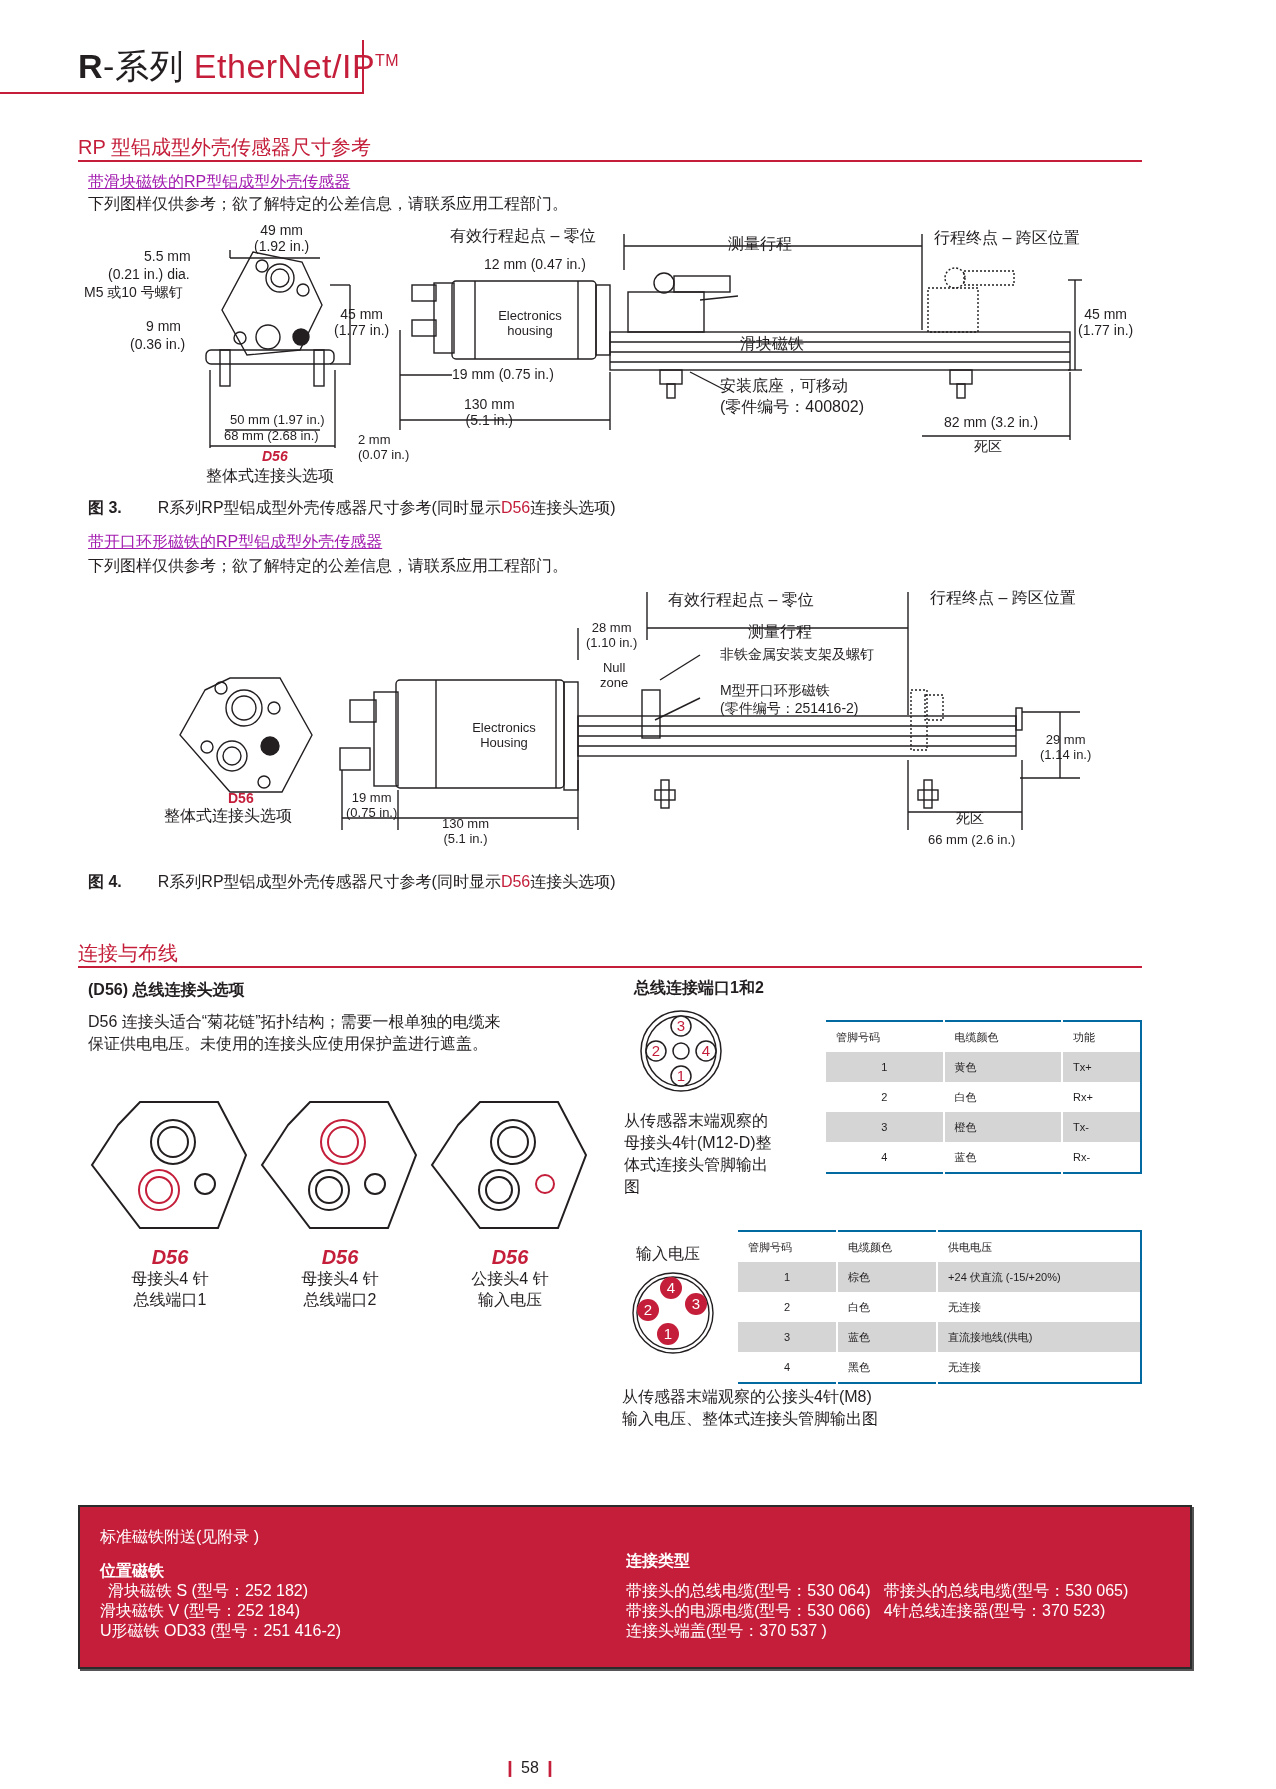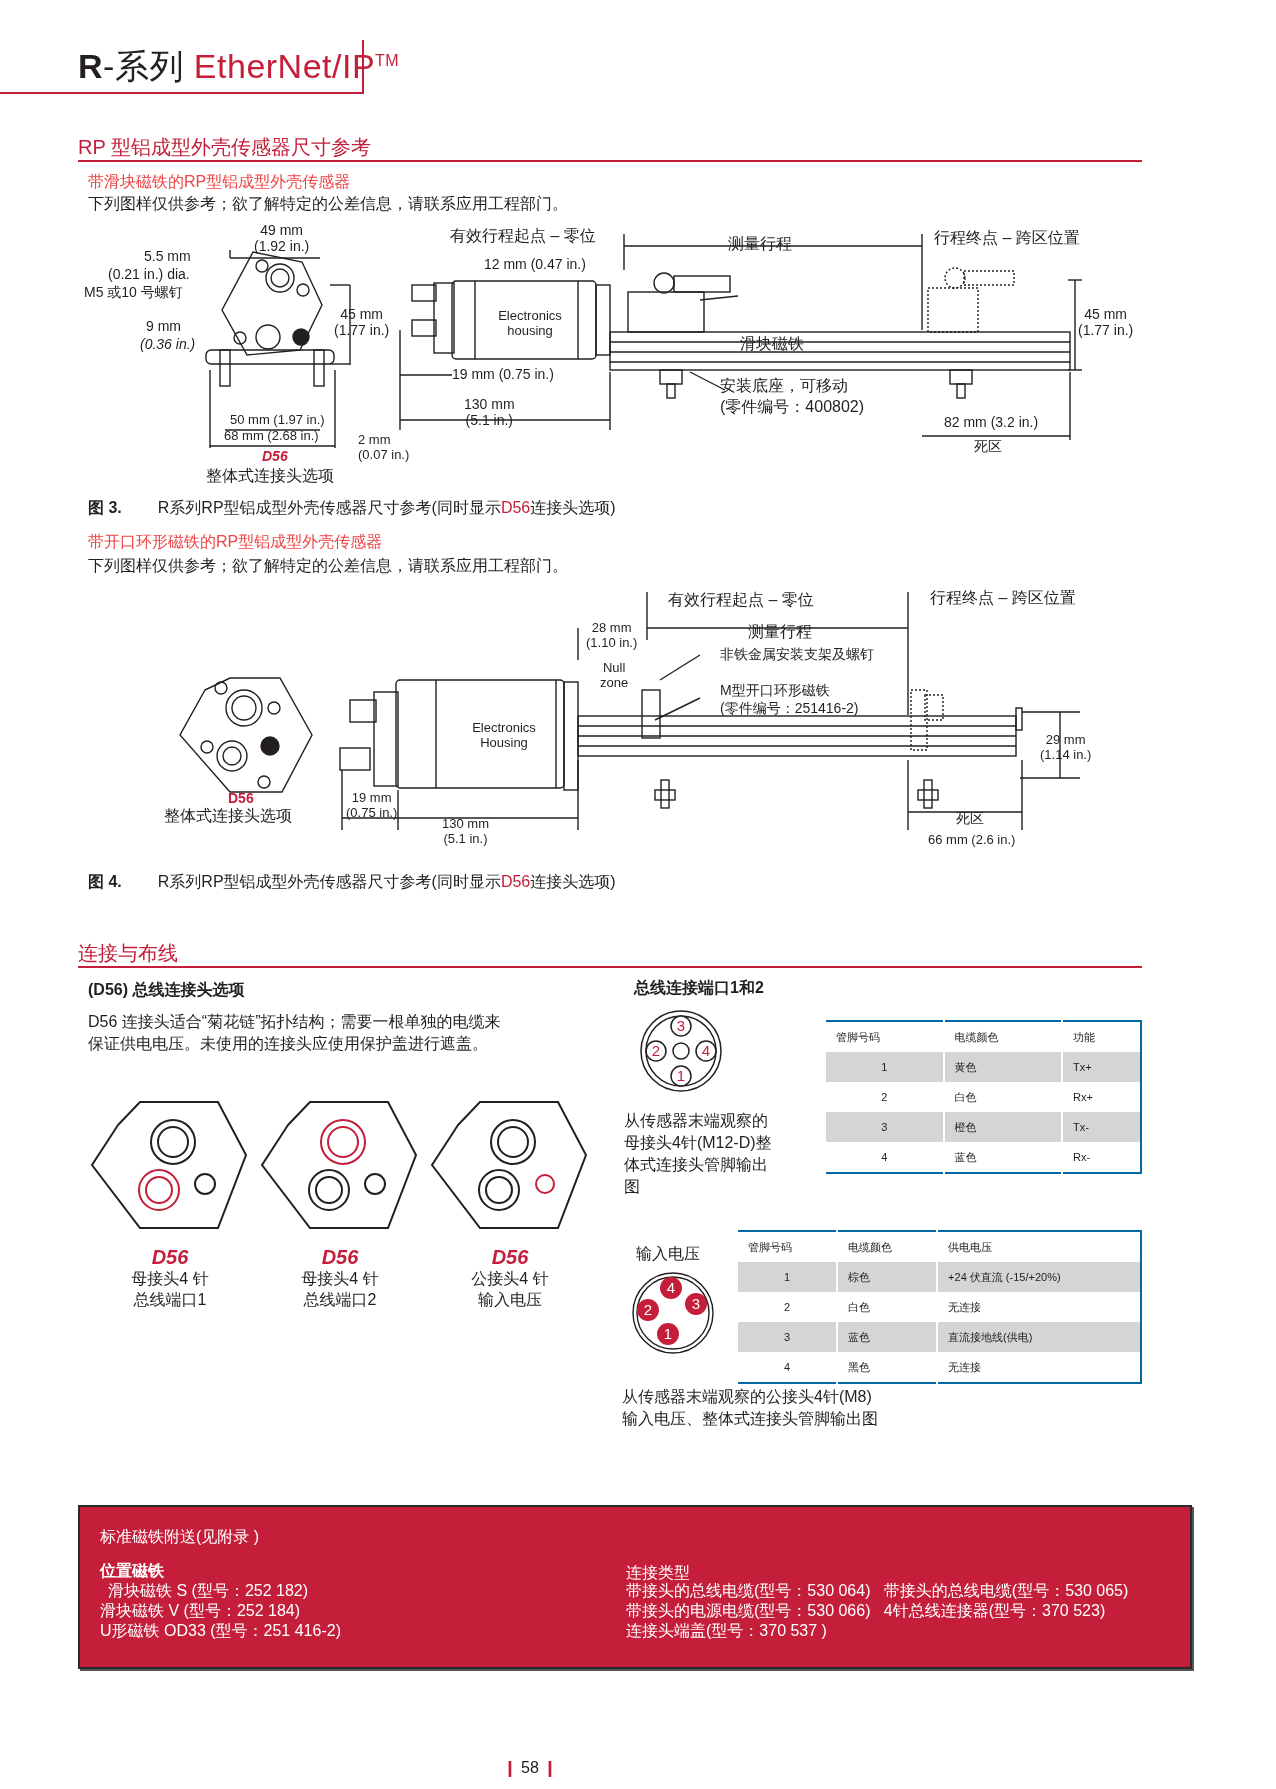--- a/index.html
+++ b/index.html
@@ -4,21 +4,21 @@
 <style>
   html,body{margin:0;padding:0;background:#fff;}
   body{width:1276px;height:1789px;position:relative;overflow:hidden;font-family:"Liberation Sans","DejaVu Sans",sans-serif;color:#231f20;}
   .abs{position:absolute;}
   .red{color:#c41e3a;}
   .hdr{left:78px;top:44px;font-size:34px;letter-spacing:0.5px;white-space:nowrap;}
   .hdr b{font-weight:bold;color:#231f20;}
   .hdr-box{left:0;top:40px;width:362px;height:52px;border-right:2px solid #c41e3a;border-bottom:2px solid #c41e3a;}
   .sec-title{font-size:20px;color:#c41e3a;font-weight:normal;white-space:nowrap;}
   .sec-rule{height:2px;background:#c41e3a;}
-  .sub{font-size:16px;color:#ef4444;white-space:nowrap;}
+  .sub{font-size:16px;color:#a21caf;white-space:nowrap;text-decoration:underline;}
   .body{font-size:16px;white-space:nowrap;}
   .small{font-size:14px;white-space:nowrap;}
   .tiny{font-size:13px;white-space:nowrap;}
   .cap-label{font-weight:bold;}
   svg{position:absolute;overflow:visible;}
   table.pins{position:absolute;border-collapse:collapse;font-size:11px;border:2px solid #0369a1;}
   table.pins td,table.pins th{padding:4px 10px;height:22px;border-left:2px solid #fff;font-weight:normal;text-align:left;}
   table.pins th{background:#fff;}
   table.pins tr.g td{background:#d5d5d5;}
   table.pins td.num{text-align:center;}
@@ -116,21 +116,21 @@
     </g>
   </svg>
   <div class="abs small" style="left:254px;top:222px;text-align:center;">
       <div>49 mm</div>
       <div>(1.92 in.)</div>
     </div>
   <div class="abs small" style="left:144px;top:248px;">5.5 mm</div>
   <div class="abs small" style="left:108px;top:266px;">(0.21 in.) dia.</div>
   <div class="abs small" style="left:84px;top:284px;">M5 或10 号螺钉</div>
   <div class="abs small" style="left:146px;top:318px;">9 mm</div>
-  <div class="abs small" style="left:140px;top:336px;font-style:italic;">(0.36 in.)</div>
+  <div class="abs small" style="left:130px;top:336px;">(0.36 in.)</div>
   <div class="abs small" style="left:334px;top:306px;text-align:center;">
       <div>45 mm</div>
       <div>(1.77 in.)</div>
     </div>
   <div class="abs tiny" style="left:230px;top:412px;">50 mm (1.97 in.)</div>
   <div class="abs tiny" style="left:224px;top:428px;">68 mm (2.68 in.)</div>
   <div class="abs tiny" style="left:358px;top:432px;">
       <div>2 mm</div>
       <div>(0.07 in.)</div>
     </div>
@@ -424,21 +424,21 @@
   <div>从传感器末端观察的公接头4针(M8)</div>
     <div>输入电压、整体式连接头管脚输出图</div>
 </div>
 
 <div class="abs box">
   <div class="t" style="left:20px;top:20px;">标准磁铁附送(见附录 )</div>
   <div class="t" style="left:20px;top:54px;font-weight:bold;">位置磁铁</div>
   <div class="t" style="left:20px;top:74px;margin-left:8px;">滑块磁铁 S (型号：252  182)</div>
   <div class="t" style="left:20px;top:94px;">滑块磁铁 V (型号：252  184)</div>
   <div class="t" style="left:20px;top:114px;">U形磁铁 OD33 (型号：251 416-2)</div>
-  <div class="t" style="left:546px;top:56px;font-weight:normal;">连接类型</div>
+  <div class="t" style="left:546px;top:44px;font-weight:bold;">连接类型</div>
   <div class="t" style="left:546px;top:74px;white-space:pre;">带接头的总线电缆(型号：530 064)   带接头的总线电缆(型号：530 065)</div>
   <div class="t" style="left:546px;top:94px;white-space:pre;">带接头的电源电缆(型号：530 066)   4针总线连接器(型号：370 523)</div>
   <div class="t" style="left:546px;top:114px;">连接头端盖(型号：370 537 )</div>
 </div>
 
 <div class="abs pgnum">
   <span class="bar">❙</span> <span>58</span> <span class="bar">❙</span>
 </div>
 
 </body></html>

